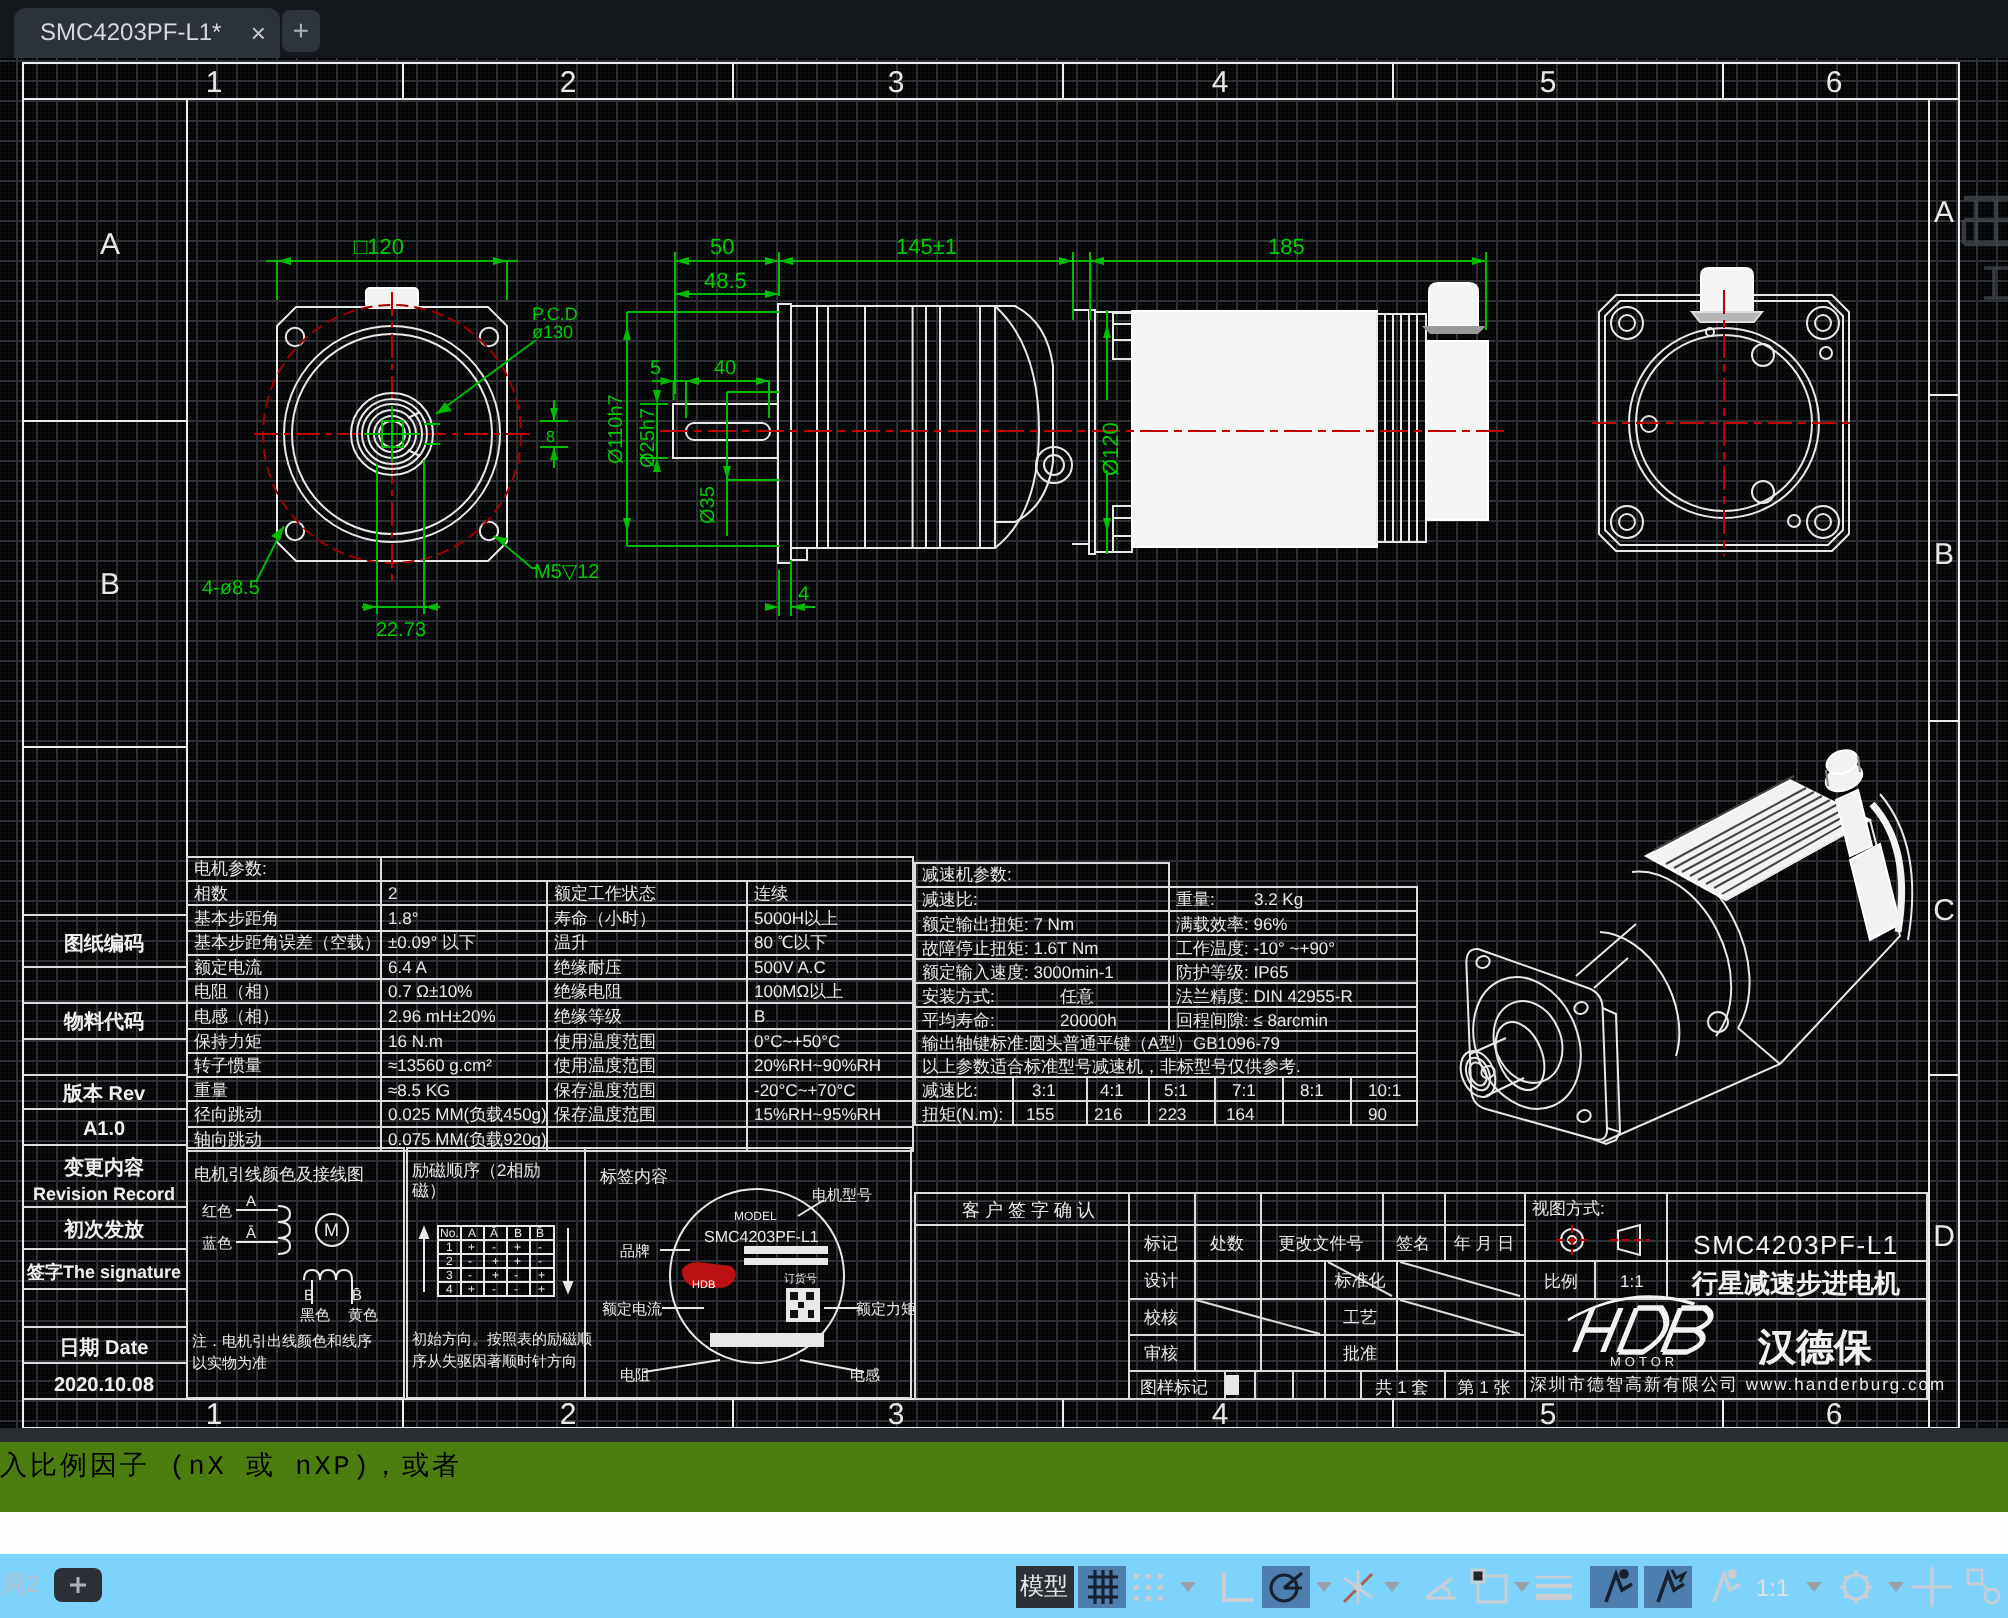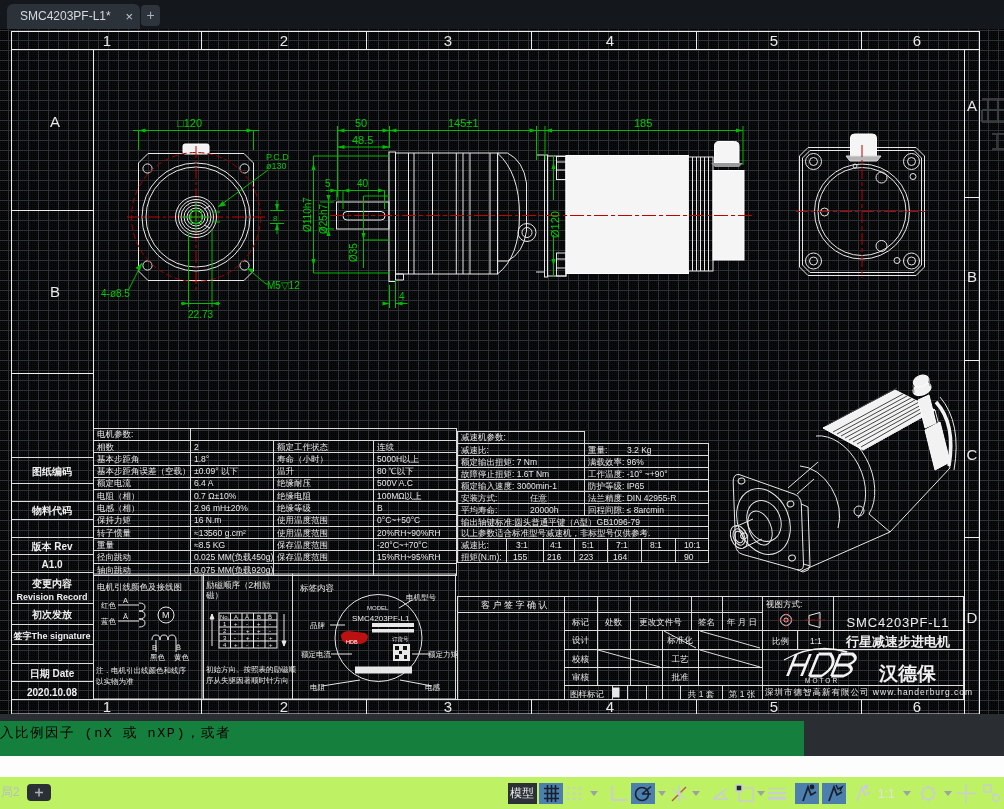--- a/index.html
+++ b/index.html
@@ -4,25 +4,25 @@
 <style>
 html,body{margin:0;padding:0;background:#000;width:1004px;height:809px;overflow:hidden}
 *{box-sizing:border-box}
 body{font-family:"Liberation Sans",sans-serif}
 #root{position:relative;width:1004px;height:809px;background:#000}
 #tabbar{position:absolute;left:0;top:0;width:1004px;height:29px;background:#14171b}
 #tab1{position:absolute;left:7px;top:4px;width:133px;height:25px;background:#2c323a;border-radius:6px 6px 0 0;color:#d6d9dd;font-size:12px;line-height:25px;padding-left:13px}
 #tab1 .x{position:absolute;right:7px;top:0;color:#c3c8ce;font-size:13px}
 #tabplus{position:absolute;left:141px;top:5px;width:19px;height:21px;background:#2e343b;border-radius:4px;color:#aab1b8;font-size:14px;text-align:center;line-height:20px}
 #cmdpanel{position:absolute;left:0;top:714px;width:1004px;height:42px;background:#2a2d31}
-#cmdgray{position:absolute;left:0;top:7px;width:804px;height:35px;background:#15803d;color:#000;font-family:"Liberation Mono",monospace;font-size:13.5px}
+#cmdgray{position:absolute;left:0;top:7px;width:1004px;height:35px;background:#4d7c0f;color:#000;font-family:"Liberation Mono",monospace;font-size:13.5px}
 #cmdgray .l1{position:absolute;left:0px;top:3px;white-space:pre;letter-spacing:1.5px}
 #cmdgray .l2{position:absolute;left:0px;top:19px;white-space:pre;letter-spacing:0.75px}
 #whitestrip{position:absolute;left:0;top:756px;width:1004px;height:21px;background:#fdfdfd}
-#statusbar{position:absolute;left:0;top:777px;width:1004px;height:32px;background:#bef264}
+#statusbar{position:absolute;left:0;top:777px;width:1004px;height:32px;background:#7dd3fc}
 </style>
 </head>
 <body>
 <div id="root">
   <svg id="canvas" width="1004" height="685" viewBox="0 29 1004 685" style="position:absolute;left:0;top:29px">
     <defs>
       <pattern id="grid" width="10" height="10" patternUnits="userSpaceOnUse" x="8" y="0">
         <path d="M0 2.5H10M0 4.5H10M0 6.5H10M0 8.5H10M2.5 0V10M4.5 0V10M6.5 0V10M8.5 0V10" stroke="#0a0b0c" stroke-width="1" fill="none"></path>
         <path d="M0 0.5H10M0.5 0V10" stroke="#2e3236" stroke-width="1" fill="none"></path>
       </pattern>

